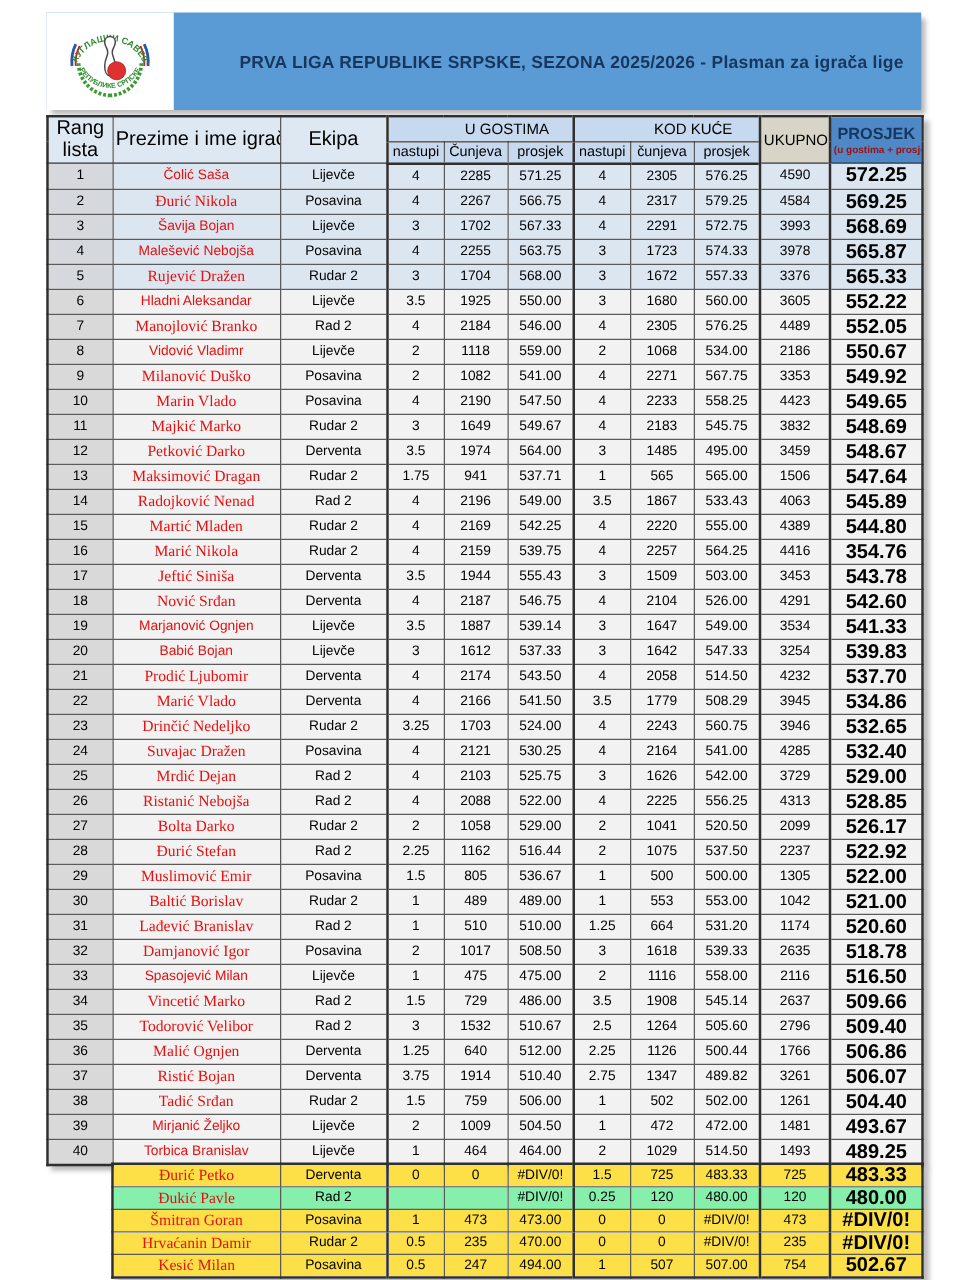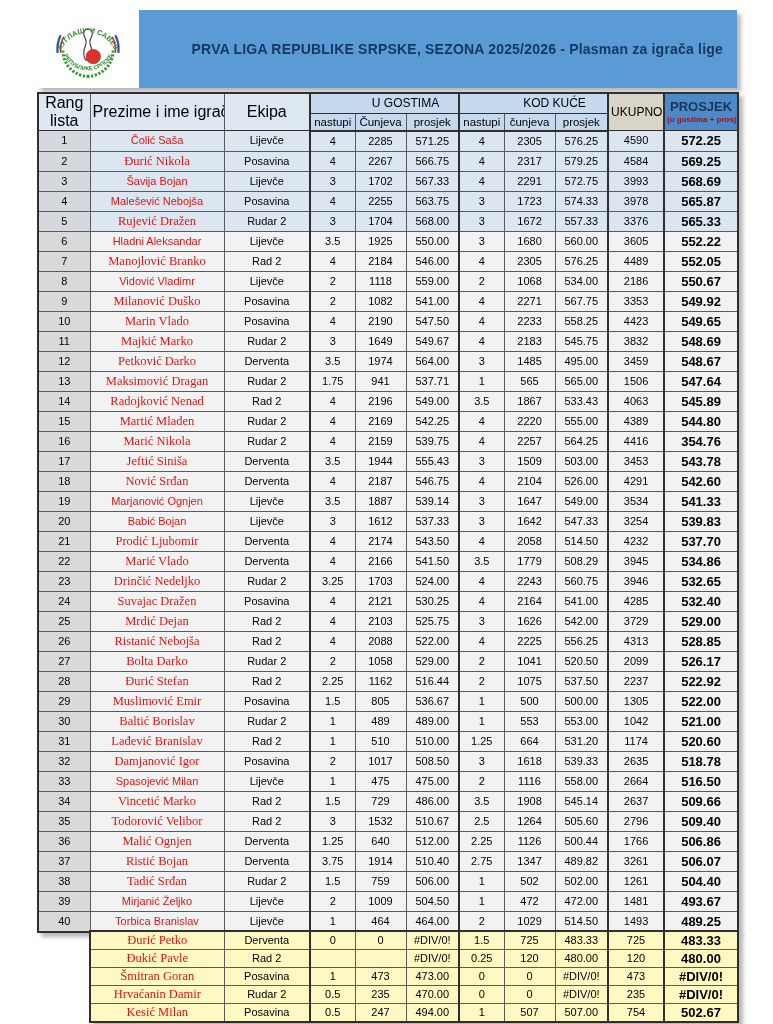--- a/index.html
+++ b/index.html
@@ -31,27 +31,27 @@
   .h-sub{background:#c7d9ef;font-size:11.5px;}
   .h-ukupno{background:#d8d4c8;font-size:12px;}
   .h-prosjek{background:#4e88c7;}
   .h-prosjek .big{font-weight:bold;font-size:13px;color:#17365d;line-height:15px;}
   .h-prosjek .small{font-weight:bold;font-size:8px;color:#9c1111;line-height:11px;}
   .grp-l{border-left:2px solid #2f2f2f;}
   
   .rank-cell{background:#d9d9d9;}
   .name-cell{color:#e31212;font-size:11px;}
   .name-serif{font-family:"Liberation Serif",serif;font-size:12.5px;}
-  .avg-cell{font-weight:bold;font-size:13px;}
+  .avg-cell{font-weight:bold;font-size:16px;}
   tr.reg td{background:#f2f2f2;}
   tr.reg td.rank-cell{background:#d9d9d9;}
   tr.top5 td{background:#dce6f1;}
   tr.top5 td.rank-cell{background:#d5d9dd;}
-  tr.extra td{background:#fef9c3;}
-  tr.extra.light td{background:#fef9c3;}
+  tr.extra td{background:#fde047;}
+  tr.extra.light td{background:#86efac;}
 </style>
 </head>
 <body>
 
 <div class="page">
 
   <div class="banner">
     <div class="logo-box">
       <svg viewBox="0 0 100 100">
         <circle cx="50" cy="50" r="47" fill="#ffffff"></circle>
@@ -542,21 +542,21 @@
         <tr class="reg">
           <td class="rank-cell">33</td>
           <td class="name-cell">Spasojević Milan</td>
           <td class="">Lijevče</td>
           <td class="grp-l">1</td>
           <td class="">475</td>
           <td class="">475.00</td>
           <td class="grp-l">2</td>
           <td class="">1116</td>
           <td class="">558.00</td>
-          <td class="grp-l">2664</td>
+          <td class="grp-l">2116</td>
           <td class="avg-cell grp-l">516.50</td>
         </tr>
         <tr class="reg">
           <td class="rank-cell">34</td>
           <td class="name-cell name-serif">Vincetić Marko</td>
           <td class="">Rad 2</td>
           <td class="grp-l">1.5</td>
           <td class="">729</td>
           <td class="">486.00</td>
           <td class="grp-l">3.5</td>

